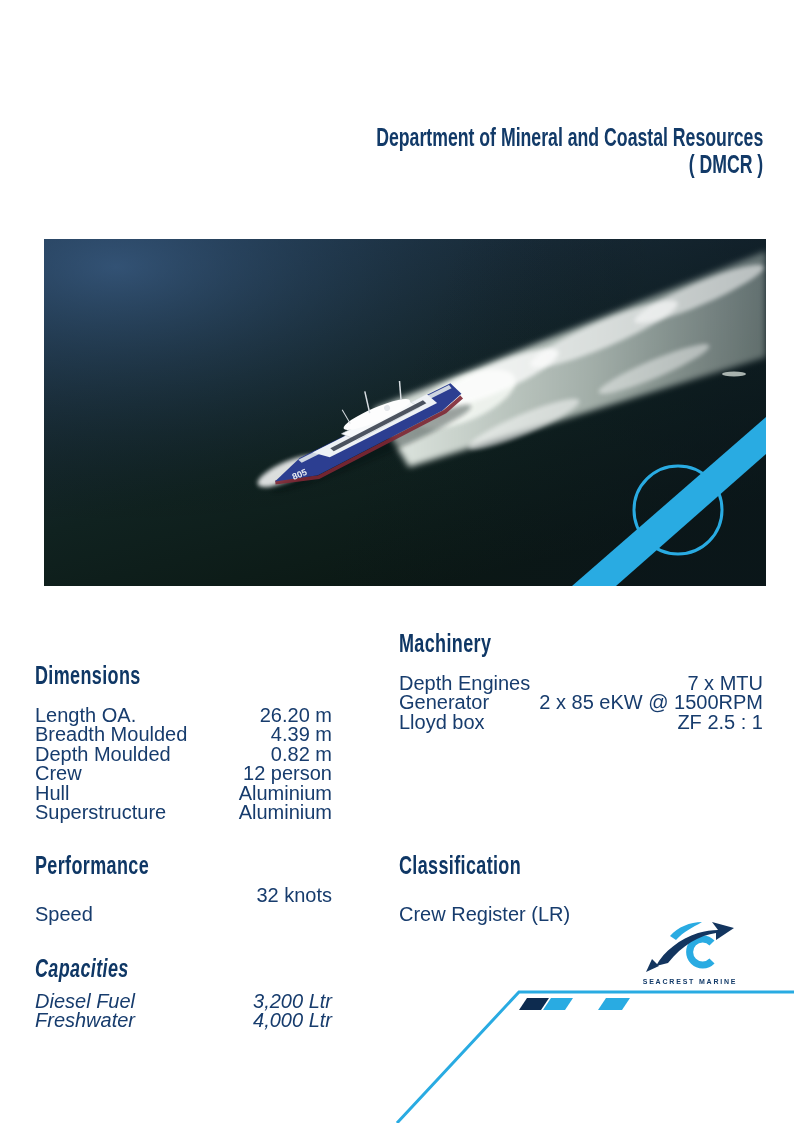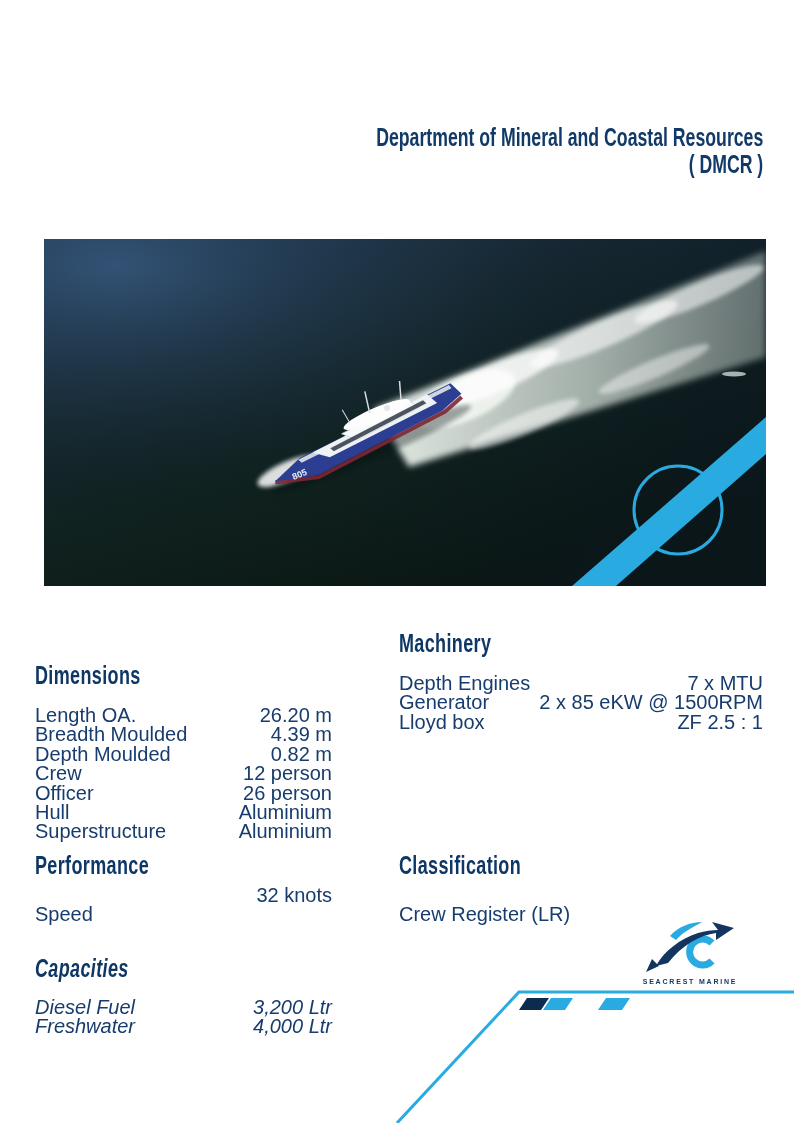--- a/index.html
+++ b/index.html
@@ -22,21 +22,21 @@
   #sec-machinery{left:399px;top:630px;width:364px;}
   #sec-performance{left:35px;top:852px;width:297px;}
   #sec-classification{left:399px;top:852px;width:364px;}
   #sec-capacities{left:35px;top:955px;width:297px;font-style:italic;}
   h2.sec{
     margin:0;font-size:25px;line-height:26px;font-weight:bold;color:#0f3765;
     transform:scaleX(0.72);transform-origin:0 50%;white-space:nowrap;letter-spacing:0.5px;
   }
   .rows{margin-top:18px;}
   #sec-performance .rows,#sec-classification .rows{margin-top:8px;}
-  #sec-capacities .rows{margin-top:17px;}
+  #sec-capacities .rows{margin-top:11px;}
   .row{
     display:flex;justify-content:space-between;align-items:flex-end;
     font-size:20px;line-height:19.4px;min-height:19.4px;color:#173c6d;
   }
   .row .lab{text-align:left;}
   .row .val{text-align:right;white-space:nowrap;}
   
   .logo{position:absolute;left:617px;top:919px;width:146px;text-align:center;}
   .logo-text{
     font-size:7px;font-weight:bold;letter-spacing:1.8px;color:#123a68;
@@ -134,24 +134,20 @@
       </div>
     <div class="row">
         <span class="lab">Depth Moulded</span>
         <span class="val">0.82 m</span>
       </div>
     <div class="row">
         <span class="lab">Crew</span>
         <span class="val">12 person</span>
       </div>
     <div class="row">
-        <span class="lab">Officer</span>
-        <span class="val">26 person</span>
-      </div>
-    <div class="row">
         <span class="lab">Hull</span>
         <span class="val">Aluminium</span>
       </div>
     <div class="row">
         <span class="lab">Superstructure</span>
         <span class="val">Aluminium</span>
       </div>
   </div>
 </div>
 

